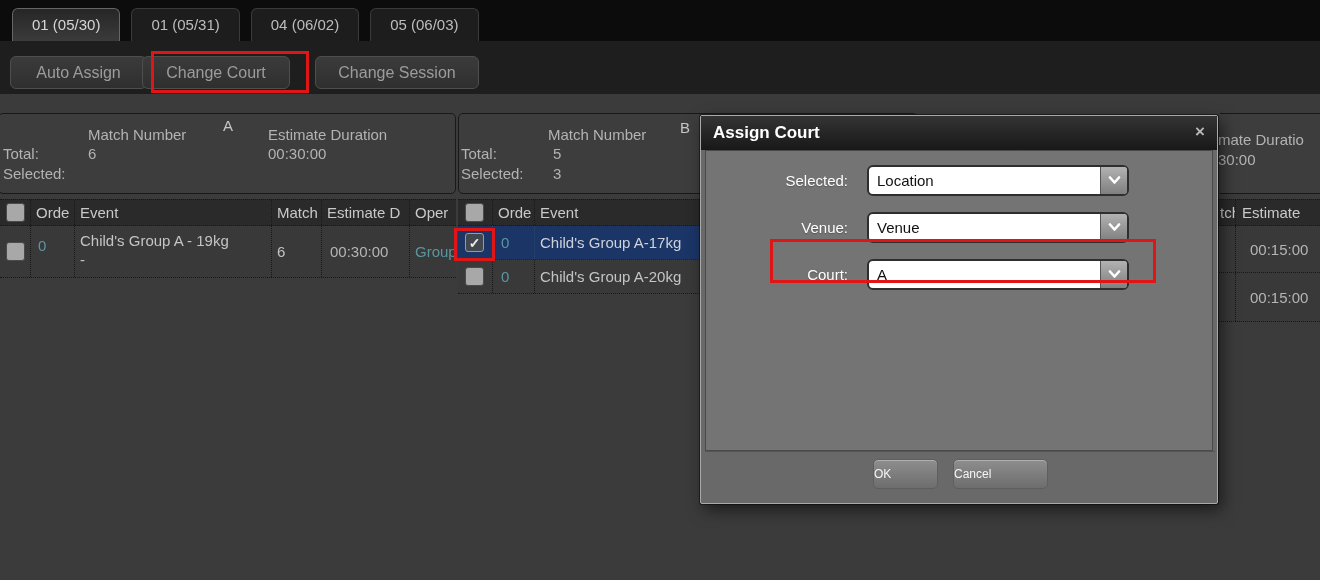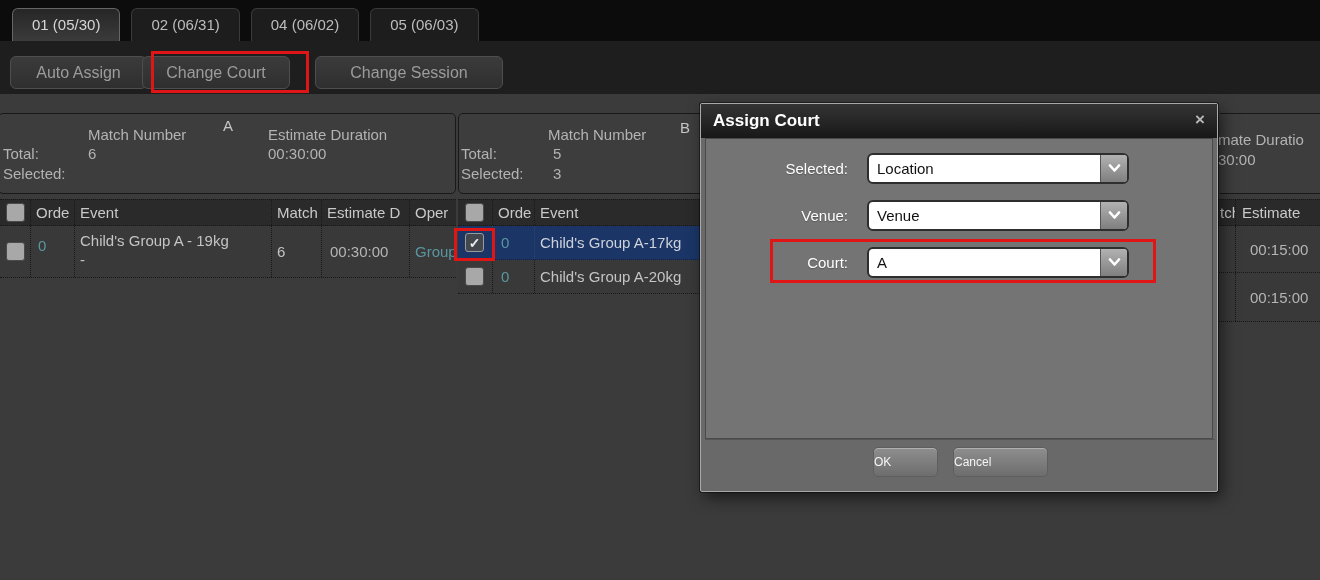--- a/index.html
+++ b/index.html
@@ -17,21 +17,21 @@
   .tab{height:33px;line-height:31px;padding:0 19px;font-size:15px;color:#bdbdbd;background:#1d1d1d;
        border:1px solid #3a3a3a;border-bottom:none;border-radius:6px 6px 0 0;white-space:nowrap;cursor:default;}
   .tab.active{background:linear-gradient(180deg,#262626,#3b3b3b);border-color:#666;color:#d6d6d6;}
 
   
   .tbtn{position:absolute;height:33px;background:linear-gradient(180deg,#3b3b3b,#2f2f2f);
         border:1px solid #4e4e4e;border-radius:6px;color:#9c9c9c;font-size:16px;
         text-align:center;line-height:31px;}
   #btn-auto{left:10px;top:56px;width:137px;}
   #btn-court{left:142px;top:56px;width:148px;}
-  #btn-session{left:315px;top:56px;width:188px;}
+  #btn-session{left:315px;top:56px;width:164px;}
 
   
   .hl{position:absolute;border:3px solid #e01515;background:transparent;}
   #hl-court-btn{left:151px;top:51px;width:158px;height:42px;z-index:6;}
   #hl-checkbox{left:454px;top:228px;width:41px;height:33px;z-index:6;}
   #hl-court-row{left:770px;top:239px;width:386px;height:44px;z-index:20;}
 
   
   .infobox{position:absolute;background:#3d3d3d;border:1px solid #191919;border-radius:5px;}
   #info-a{left:-2px;top:113px;width:458px;height:81px;}
@@ -69,21 +69,21 @@
   #thead-c{left:1176px;width:144px;}
   #row-c1{left:1176px;top:226px;width:144px;height:47px;}
   #row-c2{left:1176px;top:273px;width:144px;height:49px;}
 
   
   .cb{position:absolute;width:19px;height:19px;background:#a8a8a8;border:1px solid #4a4a4a;
       border-radius:3px;text-align:center;line-height:18px;font-size:14px;font-weight:bold;color:transparent;}
   .cb.checked{background:#42474d;border-color:#9a9a9a;color:#e9e9e9;}
 
   
-  #modal{position:absolute;left:700px;top:103px;width:518px;height:389px;background:#696969;
+  #modal{position:absolute;left:700px;top:115px;width:518px;height:389px;background:#696969;
          border:1px solid #a9a9a9;border-radius:2px;z-index:10;
          box-shadow:0 0 0 1px rgba(0,0,0,.45), 4px 6px 16px rgba(0,0,0,.55);}
   #modal-titlebar{position:absolute;left:0;top:0;width:516px;height:34px;
                   background:linear-gradient(180deg,#343434,#181818);}
   #modal-title{position:absolute;left:12px;top:0;line-height:34px;font-size:17px;font-weight:bold;color:#fff;}
   #modal-close{position:absolute;right:12px;top:0;line-height:32px;font-size:17px;font-weight:bold;
                color:#b9b9b9;cursor:default;}
   #modal-body{position:absolute;left:4px;top:34px;width:508px;height:301px;background:#747474;
               border:1px solid #4a4a4a;}
   .flabel{position:absolute;left:0;width:142px;text-align:right;font-size:15px;color:#fff;
@@ -108,21 +108,21 @@
 <body>
 
 <div class="screen">
 
   <div class="tabstrip"></div>
   <div class="toolbar-band"></div>
   <div class="content-band"></div>
 
   <div class="tabs">
     <div class="tab active">01 (05/30)</div>
-    <div class="tab">02 (06/31)</div>
+    <div class="tab">01 (05/31)</div>
     <div class="tab">04 (06/02)</div>
     <div class="tab">05 (06/03)</div>
   </div>
 
   <div class="tbtn" id="btn-auto">Auto Assign</div>
   <div class="tbtn" id="btn-court">Change Court</div>
   <div class="tbtn" id="btn-session">Change Session</div>
   <div class="hl" id="hl-court-btn"></div>
 
   <div class="infobox" id="info-a"></div>

